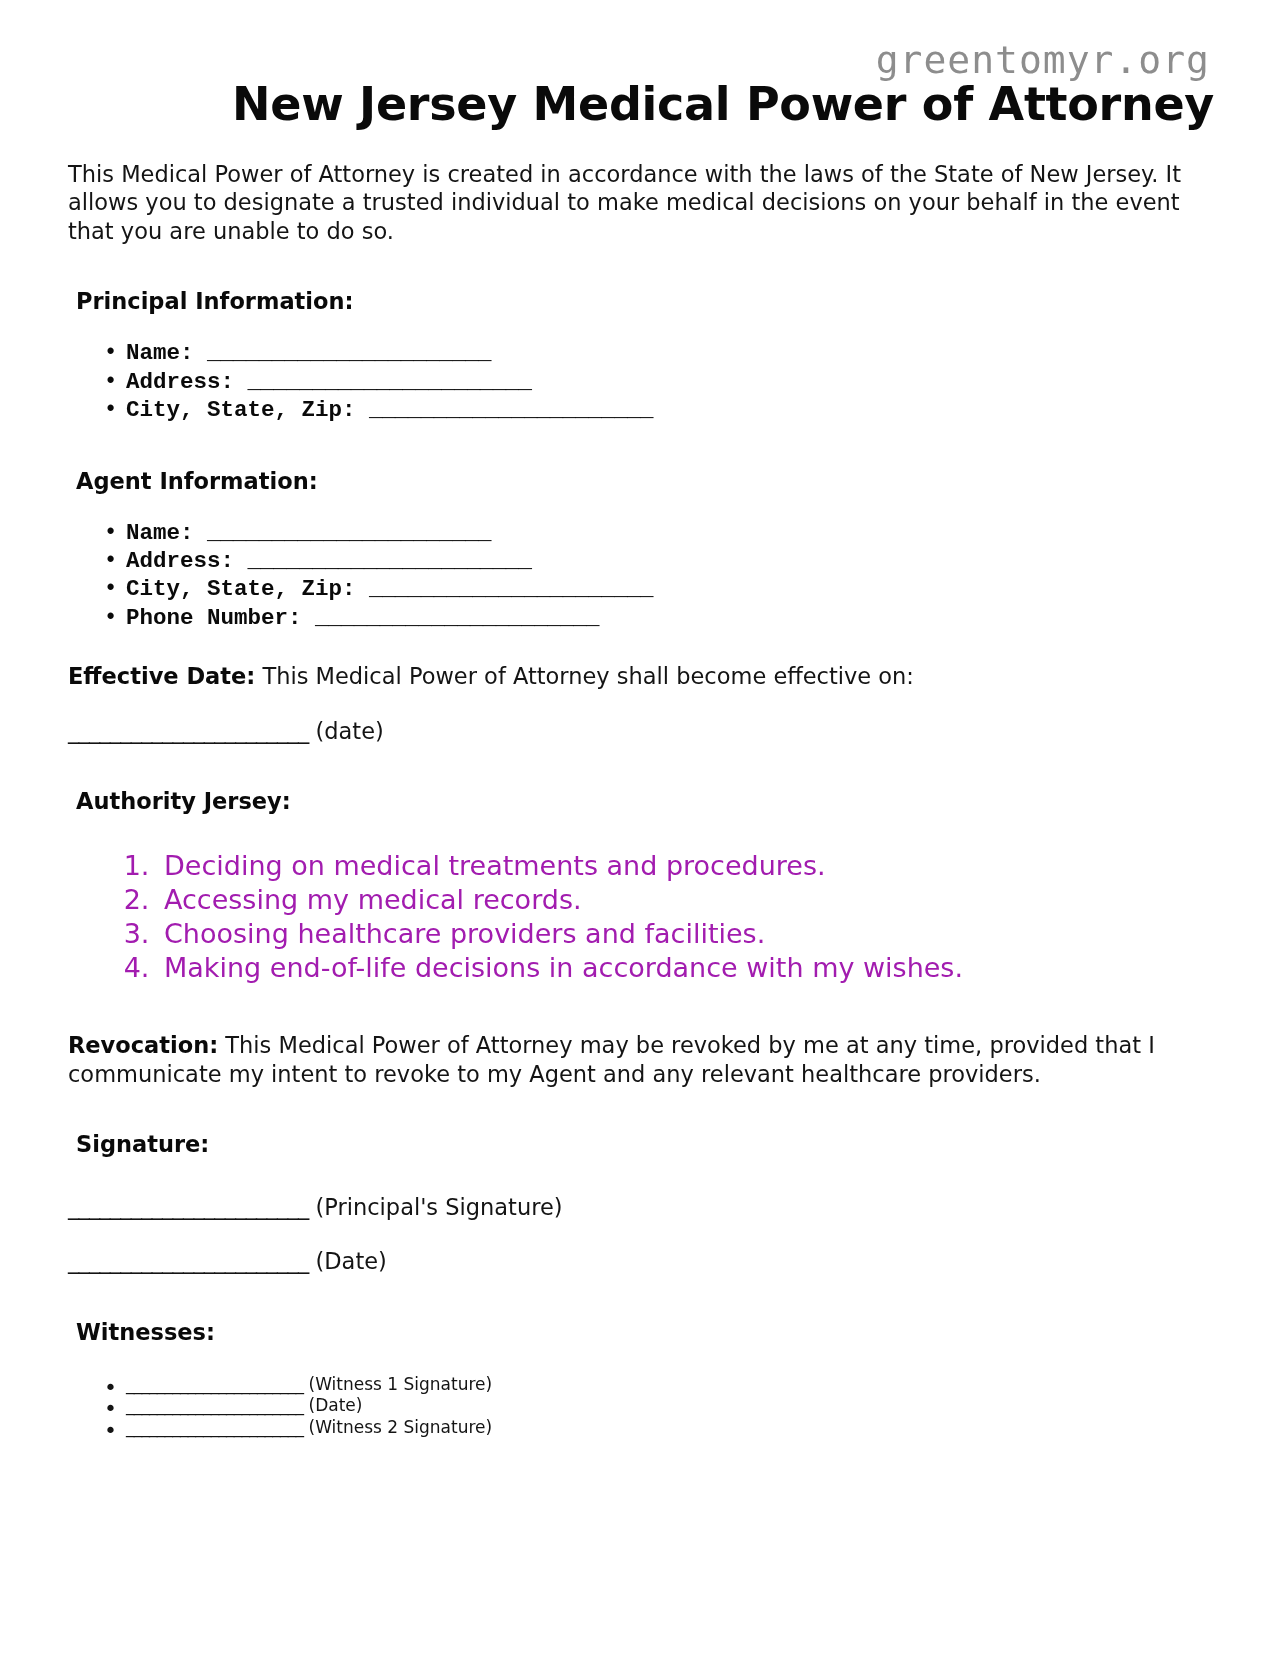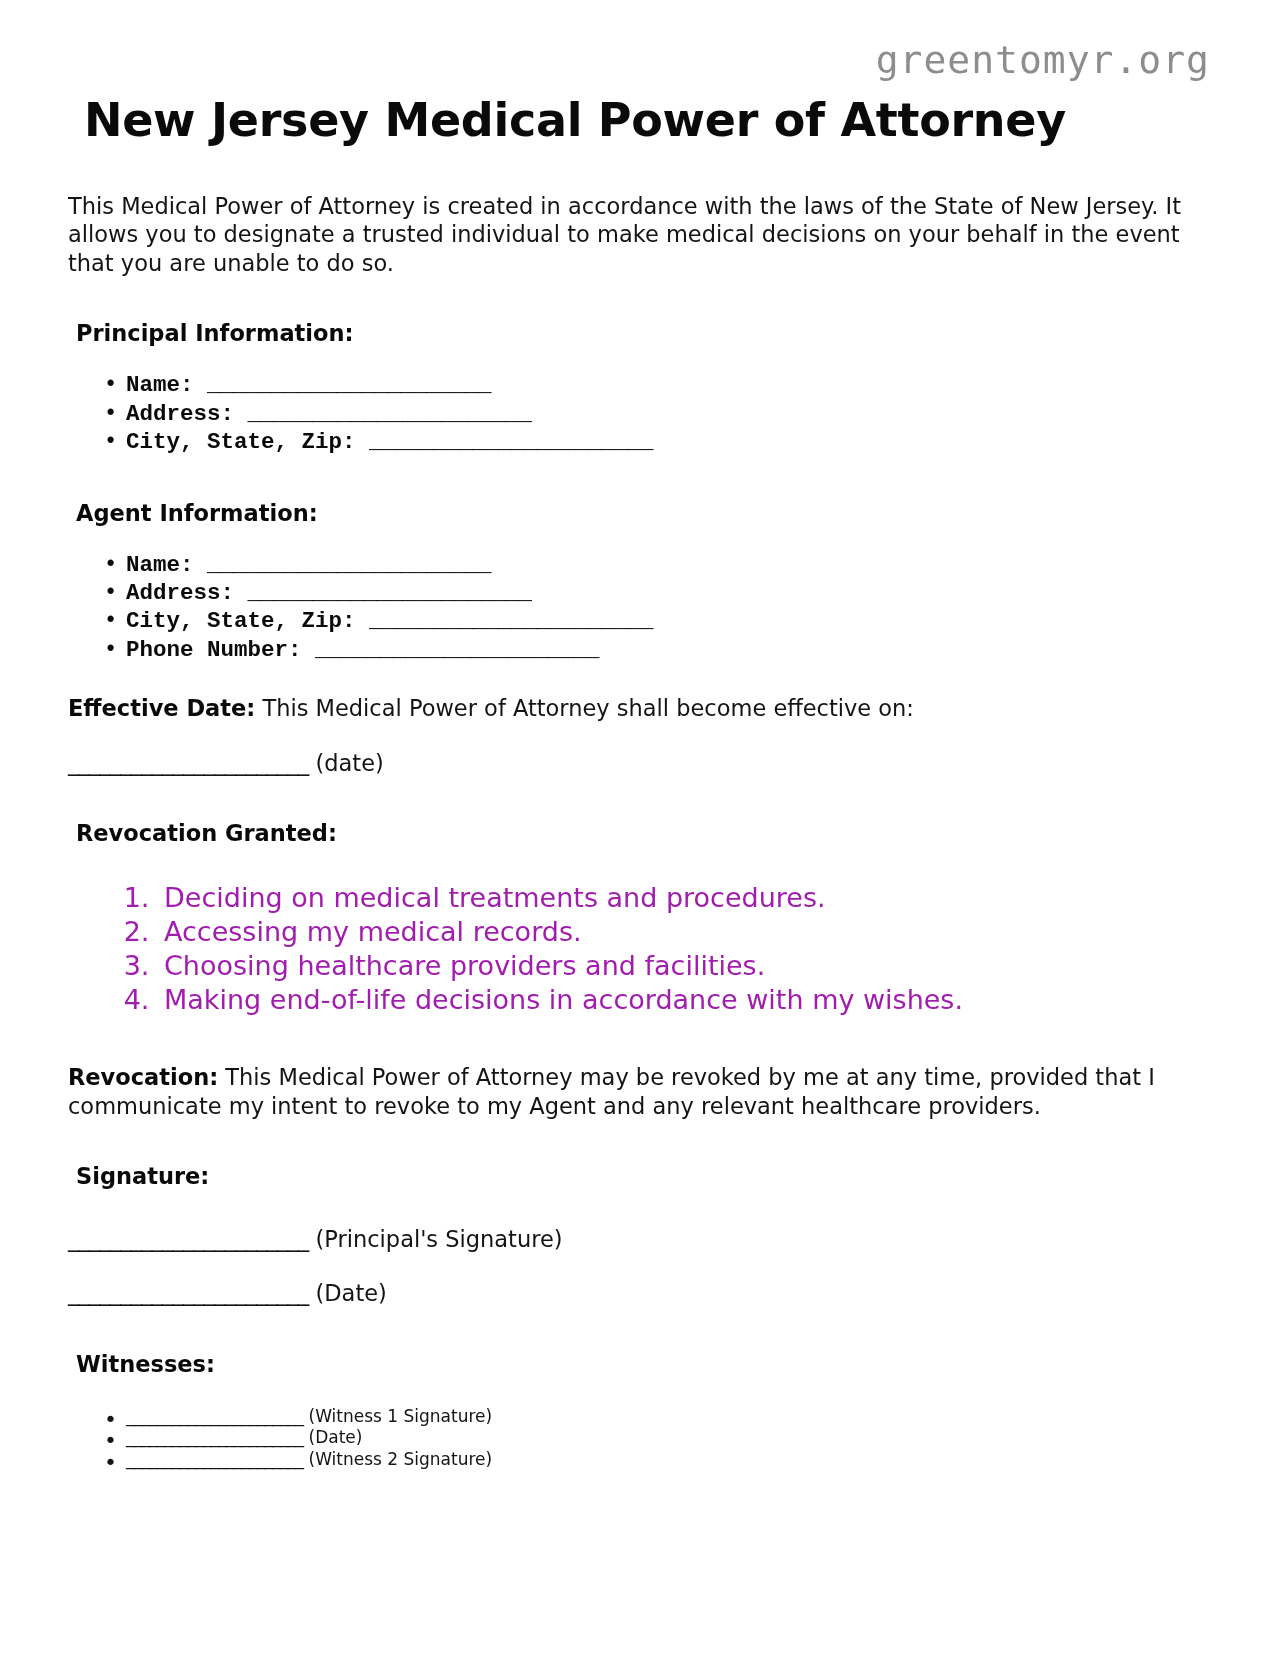--- a/index.html
+++ b/index.html
@@ -28,27 +28,28 @@
     top: 38px;
     right: 72px;
     font-family: "DejaVu Sans Mono", monospace;
     font-size: 38px;
     letter-spacing: 1px;
     color: #8d8d8d;
     white-space: nowrap;
     user-select: none;
   }
   .doc-title {
-    margin: 16px;
+    margin: 0;
     padding-top: 80px;
     font-size: 46px;
     font-weight: bold;
     letter-spacing: -0.3px;
     line-height: 1.08;
     color: #0a0a0a;
+    text-align: right;
   }
   p.body-text {
     margin: 0;
     padding-top: 30px;
     font-size: 22.5px;
     line-height: 1.27;
     color: #141414;
   }
   h2.section-head {
     margin: 8px;
@@ -157,21 +158,21 @@
     <li><span>Name:</span> <span class="blank">______________________</span></li>
     <li><span>Address:</span> <span class="blank">______________________</span></li>
     <li><span>City, State, Zip:</span> <span class="blank">______________________</span></li>
     <li><span>Phone Number:</span> <span class="blank">______________________</span></li>
   </ul>
 
   <p class="body-text"><span class="bold-lead">Effective Date:</span><span> This Medical Power of Attorney shall become effective on:</span></p>
 
   <p class="blank-row"><span class="blank-line">_______________________</span><span class="caption"> (date)</span></p>
 
-  <h2 class="section-head">Revocation Granted:</h2>
+  <h2 class="section-head">Authority Jersey:</h2>
 
 
   <ol class="num-list">
     <li>Deciding on medical treatments and procedures.</li>
     <li>Accessing my medical records.</li>
     <li>Choosing healthcare providers and facilities.</li>
     <li>Making end-of-life decisions in accordance with my wishes.</li>
   </ol>
 
   <p class="body-text"><span class="bold-lead">Revocation:</span><span> This Medical Power of Attorney may be revoked by me at any time, provided that I communicate my intent to revoke to my Agent and any relevant healthcare providers.</span></p>

